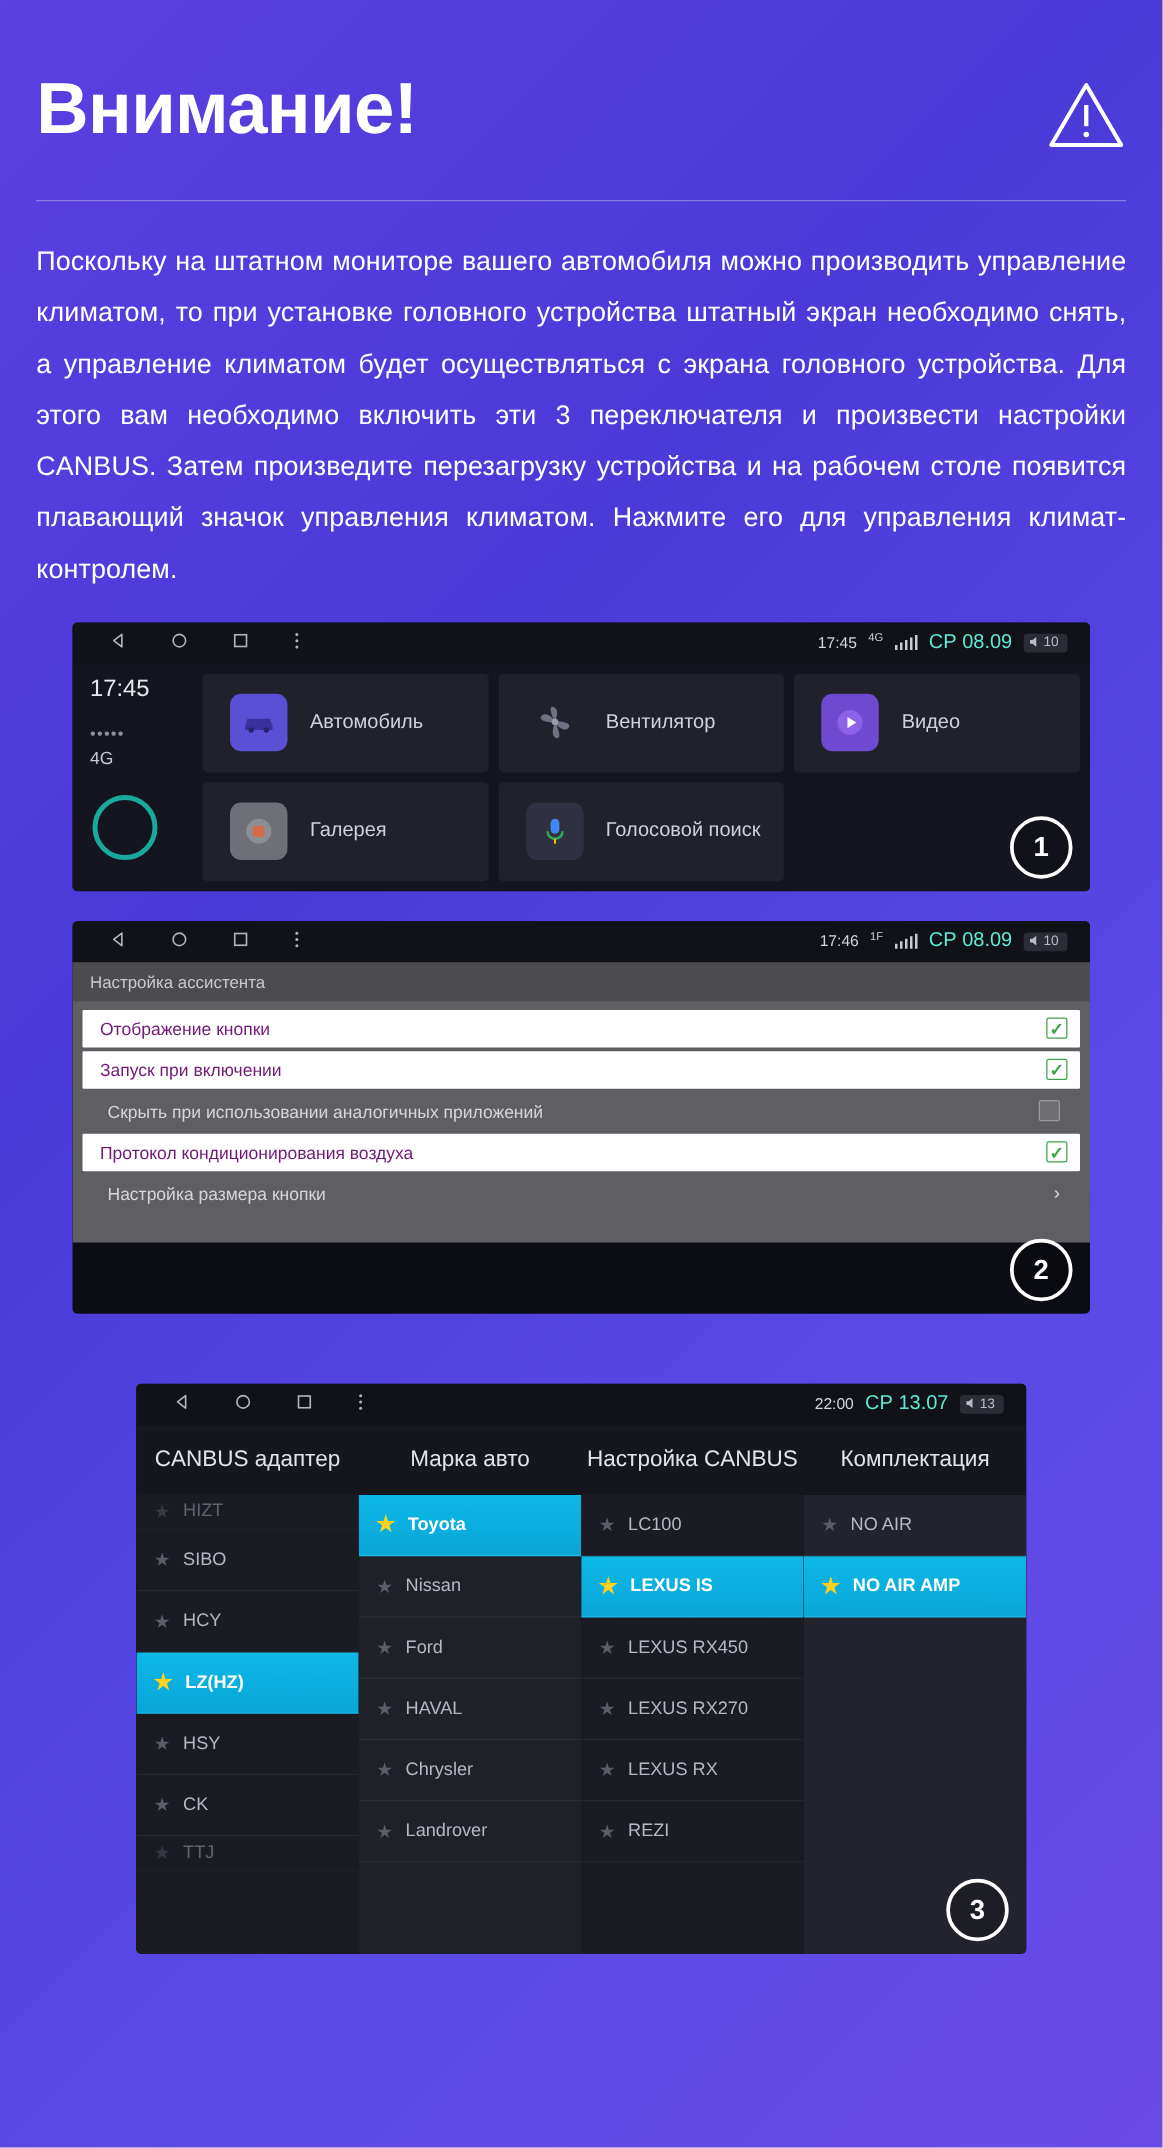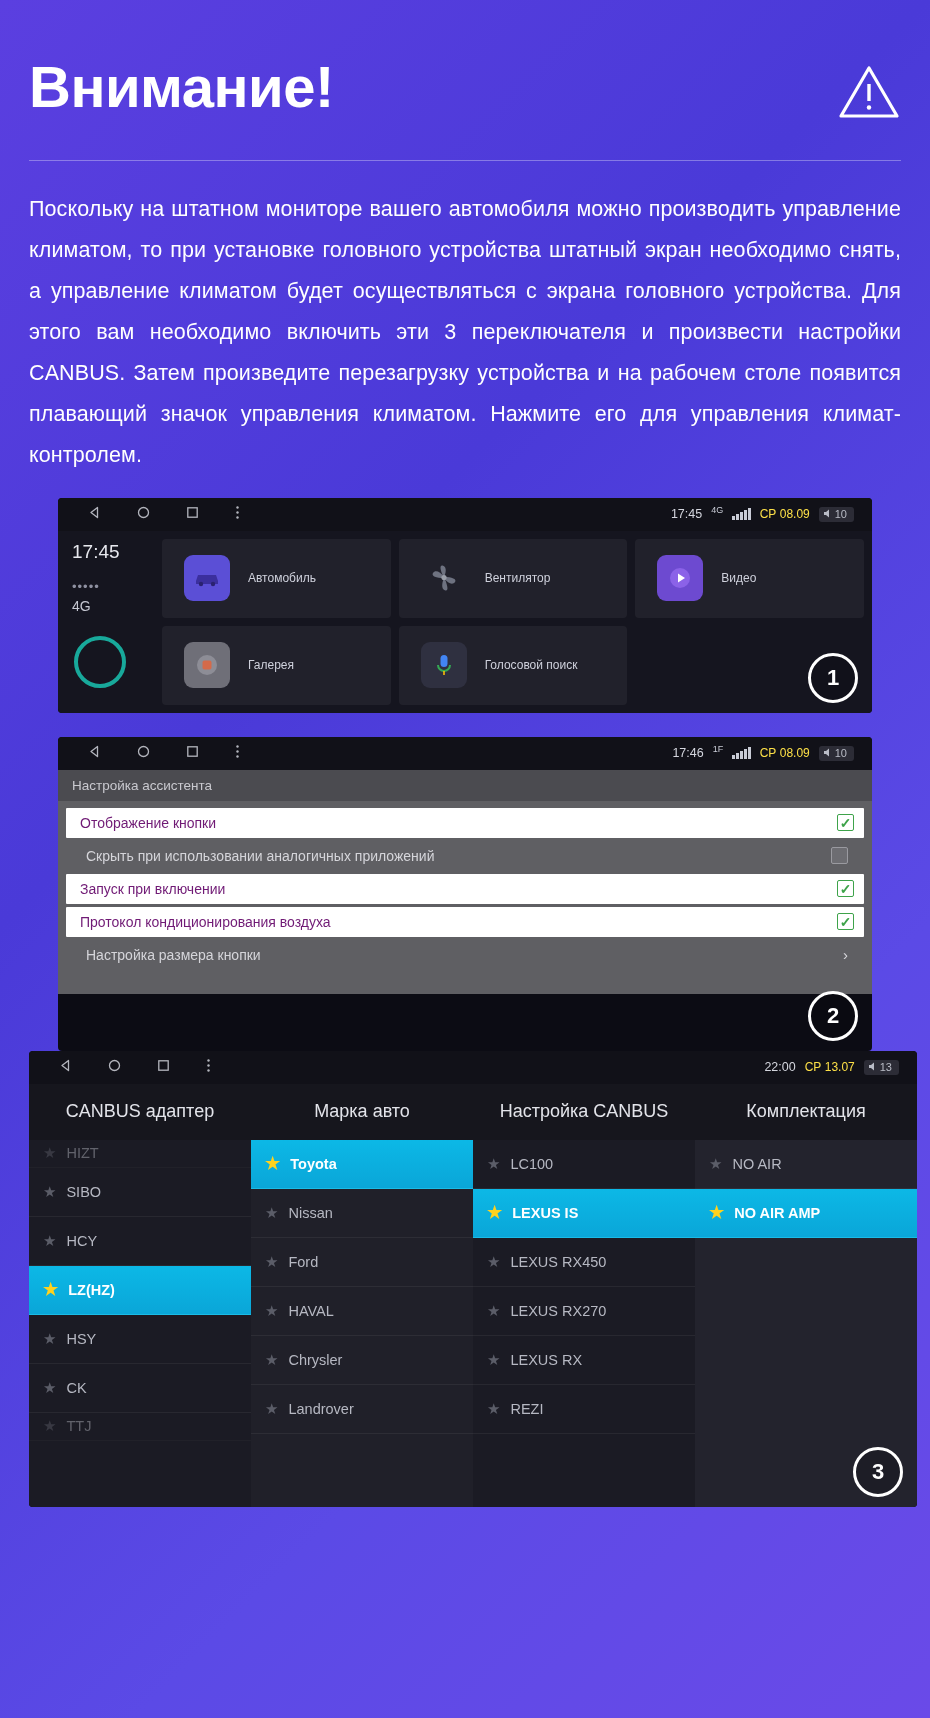--- a/index.html
+++ b/index.html
@@ -35,51 +35,51 @@
   
   .shot {
     position: relative;
     margin: 0 auto;
     border-radius: 4px;
     overflow: hidden;
     background: #0c0c14;
   }
   .shot1 { width: 814px; height: 215px; }
   .shot2 { width: 814px; height: 314px; margin-top: 24px; }
-  .shot3 { width: 888px; height: 456px; }
+  .shot3 { width: 712px; height: 456px; margin-top: 56px; }
 
   
   .statusbar {
     height: 33px; background: #111118; display:flex; align-items:center;
     padding: 0 12px; font-size: 12px; color:#bfc2cc;
   }
   .sb-left { display:flex; align-items:center; gap: 36px; padding-left: 18px; }
   .nav-ico { opacity: .85; }
   .sb-right { margin-left:auto; display:flex; align-items:center; gap: 9px; padding-right: 6px; }
   .sb-time { font-size: 12.5px; color:#d4d6de; }
   .sb-net { font-size: 9px; color:#c9ccd6; position:relative; top:-4px; }
   .bars { display:inline-flex; align-items:flex-end; gap:1.5px; height:12px; }
   .bars i { display:block; width:2.5px; background:#c9ccd6; }
   .bars i:nth-child(1){height:4px}.bars i:nth-child(2){height:6px}
   .bars i:nth-child(3){height:8px}.bars i:nth-child(4){height:10px}.bars i:nth-child(5){height:12px}
-  .sb-date { font-size:12px; color:#fde047; }
+  .sb-date { font-size:16px; color:#5eead4; }
   .batt { background:#2c2c36; border-radius:3px; padding:1px 7px 2px 5px; font-size:11px; color:#b9bcc6; display:flex; gap:3px; align-items:center;}
 
   
   .launcher { position:relative; height: 182px; background:#15151f; display:flex; }
   .lnch-left { width: 104px; padding: 10px 0 0 14px; }
   .lnch-clock { font-size: 19px; color:#e7e8ee; font-weight: 500;}
   .lnch-dots { margin-top: 16px; color:#8e90a0; font-size: 13px; letter-spacing:1px;}
   .lnch-4g { margin-top: 4px; font-size: 14px; color:#c6c8d2;}
   .ring { width: 52px; height: 52px; border-radius: 50%; border: 4px solid #18b9a9; margin-top: 22px; margin-left:2px; opacity:.9;}
   .tiles { flex:1; display:grid; grid-template-columns: repeat(3, 1fr); grid-template-rows: repeat(2, 1fr); gap: 8px; padding: 8px 8px 8px 0;}
   .tile {
     background: rgba(255,255,255,0.055); border-radius: 4px;
     display:flex; align-items:center; gap: 18px; padding-left: 22px;
-    font-size: 12px; color:#cfd1dc; position:relative;
+    font-size: 16px; color:#cfd1dc; position:relative;
   }
   .tile.highlight { border: 3px solid #ff1f1f; background: rgba(255,255,255,0.10); }
   .ticon { width: 46px; height: 46px; border-radius: 9px; display:flex; align-items:center; justify-content:center; flex:0 0 auto;}
   .ti-car { background:#5b4fd6; }
   .ti-assist { background:#3d6ef5; }
   .ti-fan { background:transparent; }
   .ti-video { background:#6d4ad0; }
   .ti-gallery { background:#6f6f78; }
   .ti-voice { background:#2f3040; }
   .tile.highlight .tlabel { color:#ffffff; font-weight:600; }
@@ -313,28 +313,28 @@
     <div class="s2body">
       <div class="s2head">Настройка ассистента</div>
 
       <div style="height:7px"></div>
 
       <div class="s2row">
         <span>Отображение кнопки</span>
         <span class="chk on"></span>
       </div>
 
+      <div class="s2row">
+        <span>Запуск при включении</span>
+        <span class="chk on"></span>
+      </div>
+
       <div class="s2row dim">
         <span>Скрыть при использовании аналогичных приложений</span>
         <span class="chk plain"></span>
-      </div>
-
-      <div class="s2row">
-        <span>Запуск при включении</span>
-        <span class="chk on"></span>
       </div>
 
       <div class="s2row">
         <span>Протокол кондиционирования воздуха</span>
         <span class="chk on"></span>
       </div>
 
       <div class="s2row dim">
         <span>Настройка размера кнопки</span>
         <span class="arrow">›</span>

